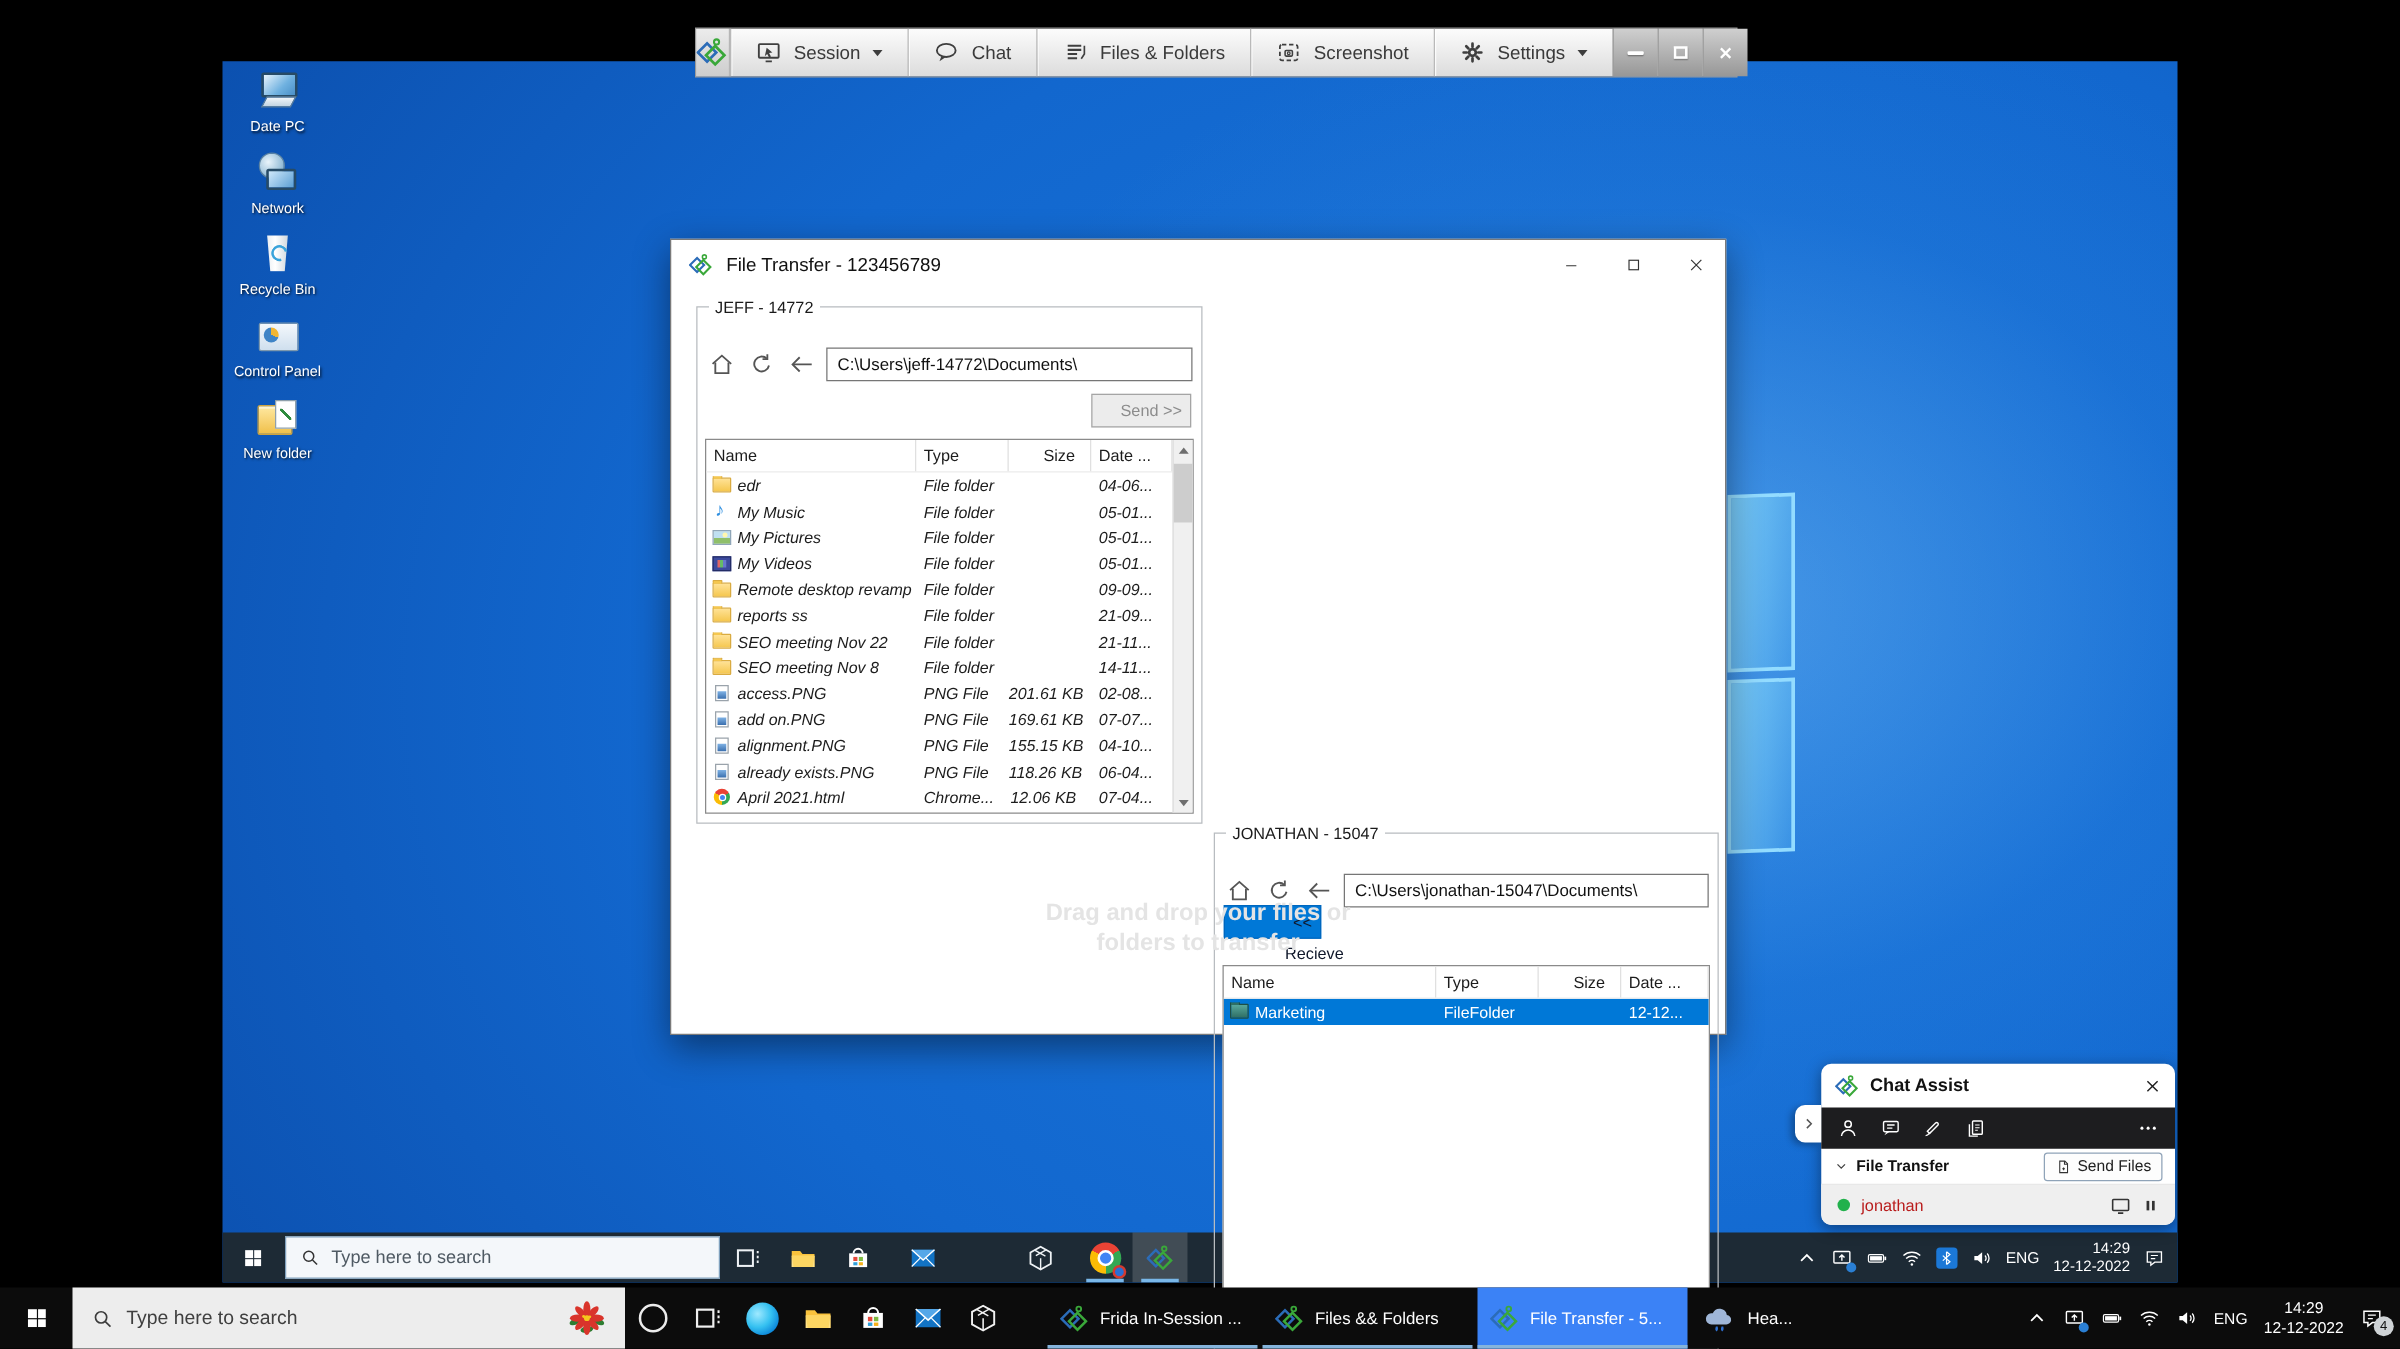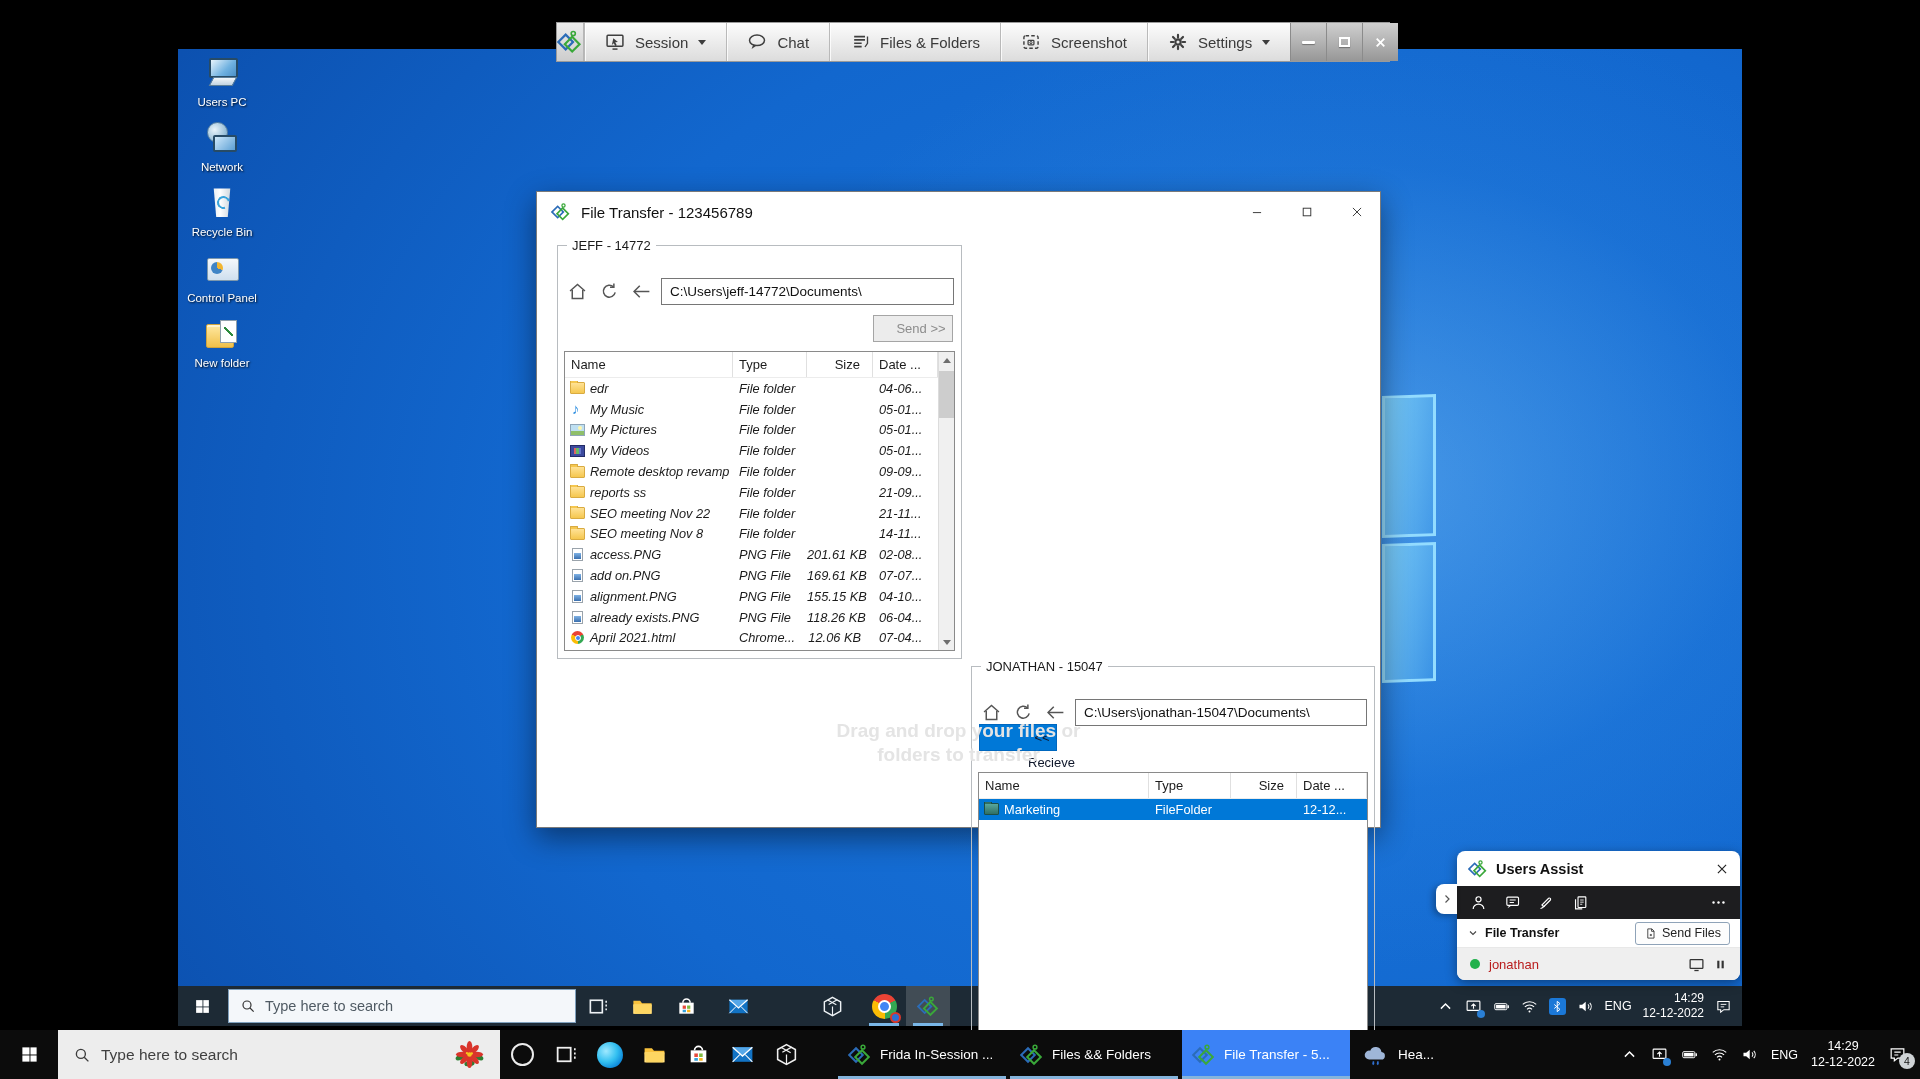--- a/index.html
+++ b/index.html
@@ -438,21 +438,21 @@
 <div class="desktop">
   <div class="pane pane3"></div>
   <div class="pane pane4"></div>
   <div class="pane pane1"></div>
   <div class="pane pane2"></div>
 
   <div class="desk-icons">
 
       <div class="dit">
         <div class="dicon ic-pc"></div>
-        <div class="dlabel">Users PC</div>
+        <div class="dlabel">Date PC</div>
       </div>
 
       <div class="dit">
         <div class="dicon ic-network"></div>
         <div class="dlabel">Network</div>
       </div>
 
       <div class="dit">
         <div class="dicon ic-recycle"></div>
         <div class="dlabel">Recycle Bin</div>
@@ -804,21 +804,21 @@
 <div class="widget">
   <div class="w-tab">
       <svg>
         <use href="#sy-chev-right"></use>
       </svg>
     </div>
   <div class="w-head">
     <svg class="wlogo">
         <use href="#sy-zoho"></use>
       </svg>
-    <span class="w-title">Users Assist</span>
+    <span class="w-title">Chat Assist</span>
     <span class="w-close">
         <svg>
           <use href="#sy-x"></use>
         </svg>
       </span>
   </div>
   <div class="w-tools">
     <svg>
         <use href="#sy-person"></use>
       </svg>

